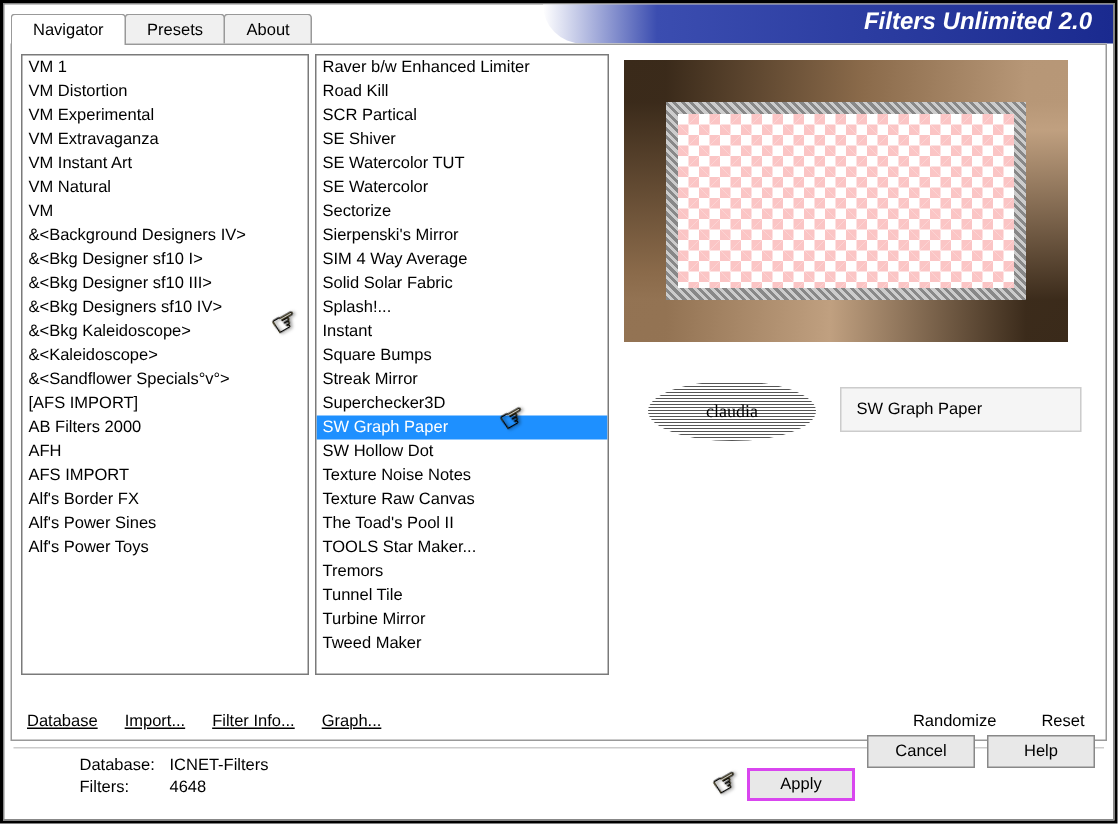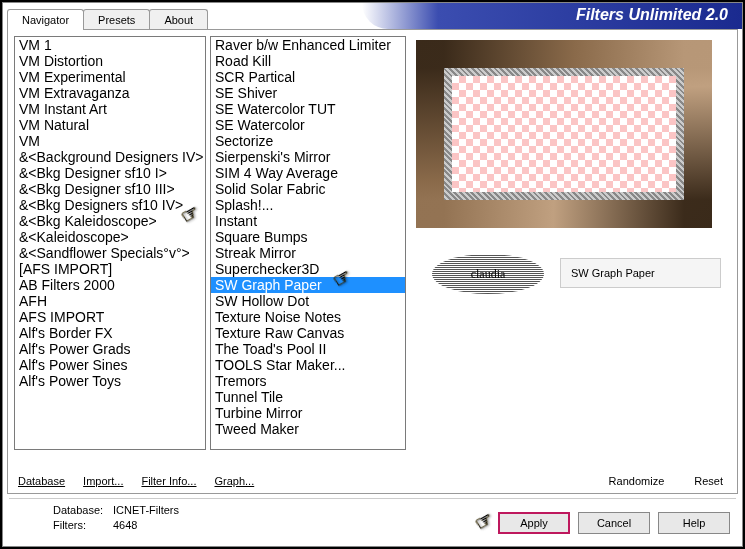--- a/index.html
+++ b/index.html
@@ -4,21 +4,21 @@
 <style>
 * { box-sizing: border-box; margin: 0; padding: 0; }
 body { font-family: Arial, sans-serif; font-size: 11px; background: #000; width: 745px; height: 549px; overflow: hidden; position: relative; }
 .window { background: #fff; width: 741px; height: 545px; margin: 2px; position: relative; border: 1px solid #888; }
 .title-banner { position: absolute; top: 0; right: 0; height: 26px; width: 380px; background: linear-gradient(90deg, #fff 0%, #3b4db0 20%, #1a2a8f 100%); color: #fff; font-weight: bold; font-style: italic; font-size: 16px; text-align: right; padding: 3px 14px 0 0; border-radius: 0 0 0 30px; }
 .tabs { position: absolute; top: 6px; left: 4px; display: flex; }
 .tab { padding: 4px 14px; border: 1px solid #999; border-bottom: none; background: #f0f0f0; font-size: 11px; cursor: pointer; border-radius: 3px 3px 0 0; margin-right: -1px; }
 .tab.active { background: #fff; z-index: 2; position: relative; }
 .tab-content { position: absolute; top: 26px; left: 4px; right: 4px; bottom: 52px; border: 1px solid #999; background: #fff; padding: 6px; }
 .columns { display: flex; height: 420px; gap: 4px; }
-.listbox { border: 1px solid #7a7a7a; background: #fff; height: 414px; overflow-y: scroll; overflow-x: hidden; font-size: 14px; }
+.listbox { border: 1px solid #7a7a7a; background: #fff; height: 414px; overflow-y: scroll; overflow-x: hidden; font-size: 11px; }
 .listbox.col1 { width: 192px; }
 .listbox.col2 { width: 196px; }
 .listbox::-webkit-scrollbar { width: 16px; }
 .listbox::-webkit-scrollbar-track { background: #f0f0f0; border-left: 1px solid #ccc; }
 .listbox::-webkit-scrollbar-thumb { background: #cdcdcd; border: 1px solid #a0a0a0; }
 .listbox::-webkit-scrollbar-button { background: #e8e8e8; border: 1px solid #a0a0a0; height: 16px; }
 .li-item { padding: 1px 4px; white-space: nowrap; cursor: pointer; line-height: 14px; }
 .li-item.selected { background: #1e90ff; color: #fff; }
 .preview-area { flex: 1; padding: 4px 0 0 6px; }
 .preview-img { width: 296px; height: 188px; position: relative; background: #fff; }
@@ -34,21 +34,21 @@
 .filter-name-row { position: absolute; top: 228px; left: 552px; right: 16px; height: 30px; border: 1px solid #ccc; background: #f5f5f5; padding: 8px 10px; font-size: 11px; }
 .links-row { position: absolute; bottom: 6px; left: 10px; display: flex; gap: 18px; font-size: 11px; }
 .links-row span { text-decoration: underline; cursor: pointer; }
 .right-links { position: absolute; bottom: 6px; right: 14px; display: flex; gap: 30px; font-size: 11px; }
 .right-links span { cursor: pointer; }
 .bottom-bar { position: absolute; bottom: 4px; left: 6px; right: 6px; height: 44px; border-top: 1px solid #ccc; padding-top: 4px; }
 .info-text { font-size: 11px; line-height: 15px; margin-left: 44px; }
 .info-text .lbl { display: inline-block; width: 60px; }
 .btn-row { position: absolute; right: 6px; bottom: 8px; display: flex; gap: 8px; }
 .btn { width: 72px; height: 22px; background: #e8e8e8; border: 1px solid #888; font-size: 11px; cursor: pointer; }
-.btn.primary { border: 2px solid #be185d; }
+.btn.primary { border: 2px solid #d946ef; margin-top: 22px; }
 .pointer { position: absolute; font-size: 20px; z-index: 10; pointer-events: none; transform: rotate(-30deg); filter: drop-shadow(1px 1px 1px rgba(0,0,0,0.5)); }
 .pointer::before { content: "☞"; color: #f2c000; -webkit-text-stroke: 0.5px #000; }
 </style>
 </head>
 <body>
 
 <div class="window">
   <div class="title-banner">Filters Unlimited 2.0</div>
 
   <div class="tabs">
@@ -72,21 +72,20 @@
           <div class="li-item">&amp;&lt;Bkg Designer sf10 III&gt;</div>
           <div class="li-item">&amp;&lt;Bkg Designers sf10 IV&gt;</div>
           <div class="li-item">&amp;&lt;Bkg Kaleidoscope&gt;</div>
           <div class="li-item">&amp;&lt;Kaleidoscope&gt;</div>
           <div class="li-item">&amp;&lt;Sandflower Specials°v°&gt;</div>
           <div class="li-item">[AFS IMPORT]</div>
           <div class="li-item">AB Filters 2000</div>
           <div class="li-item">AFH</div>
           <div class="li-item">AFS IMPORT</div>
           <div class="li-item">Alf's Border FX</div>
-          <div class="li-item">Alf's Power Grads</div>
           <div class="li-item">Alf's Power Sines</div>
           <div class="li-item">Alf's Power Toys</div>
         </div>
       <div class="listbox col2" id="list2">
           <div class="li-item">Raver b/w Enhanced Limiter</div>
           <div class="li-item">Road Kill</div>
           <div class="li-item">SCR Partical</div>
           <div class="li-item">SE Shiver</div>
           <div class="li-item">SE Watercolor TUT</div>
           <div class="li-item">SE Watercolor</div>

